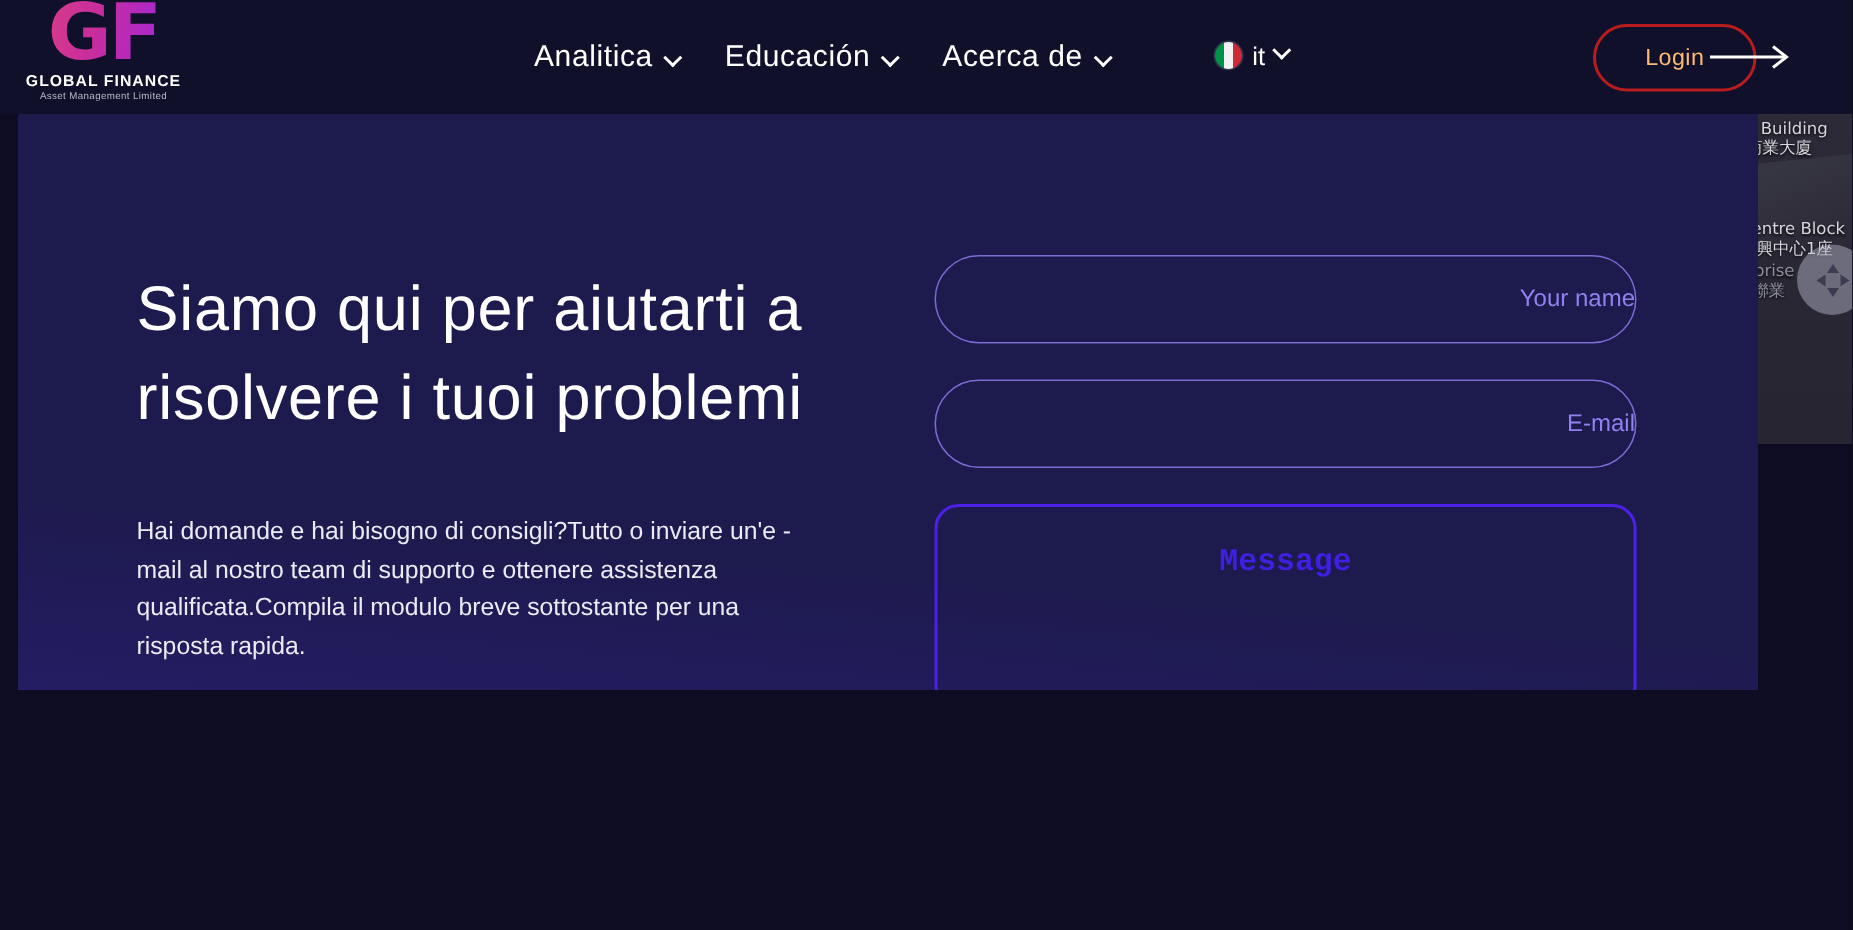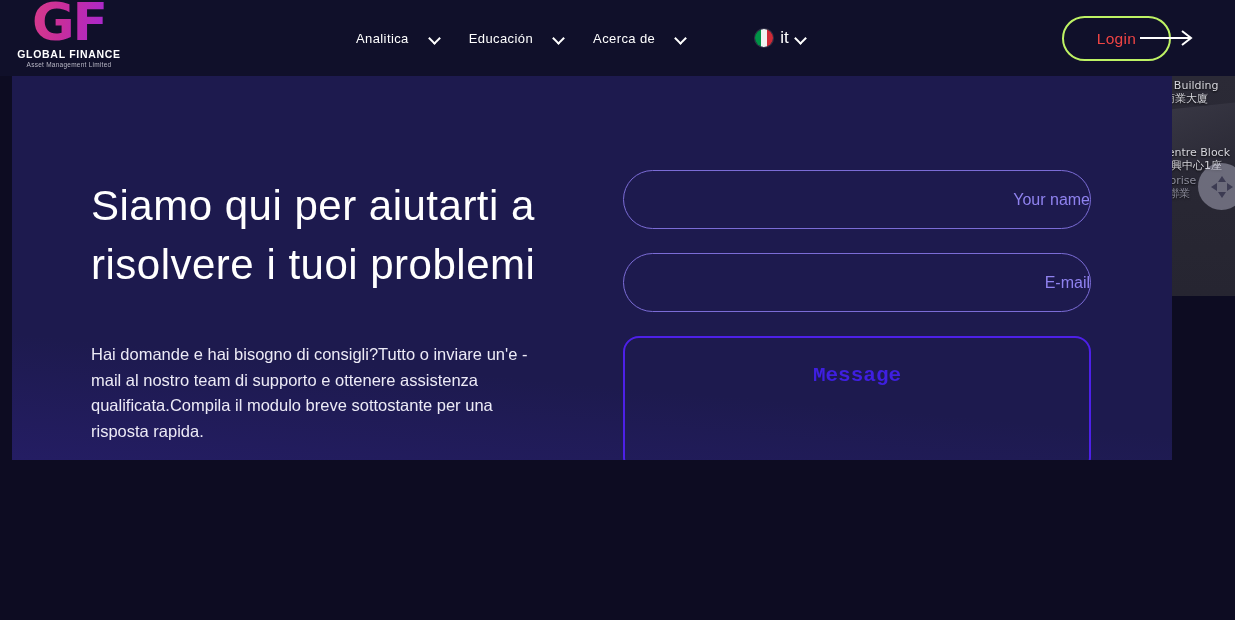--- a/index.html
+++ b/index.html
@@ -124,23 +124,23 @@
     position:absolute;
     left:356px; top:0;
     height:76px;
     display:flex;
     align-items:center;
     gap:28px;
   }
   .nav-item {
     display:flex;
     align-items:center;
-    gap:21px;
-    color:#fff;
-    font-size:13px;
+    gap:9px;
+    color:#fff;
+    font-size:20px;
     letter-spacing:.4px;
     cursor:pointer;
     font-family:"Liberation Sans", sans-serif;
   }
   .chev {
     width:11px; height:11px;
     position:relative;
     flex:0 0 auto;
   }
   .chev::before {
@@ -148,21 +148,20 @@
     position:absolute;
     left:0; top:1px;
     width:7px; height:7px;
     border-right:2px solid #fff;
     border-bottom:2px solid #fff;
     transform:rotate(45deg);
   }
 
   .lang {
     display:flex;
-    align-items:center;
     gap:7px;
     cursor:pointer;
     margin-left:4px;
     padding-left:36px;
   }
   .flag {
     width:18px; height:18px;
     border-radius:50%;
     overflow:hidden;
     display:flex;
@@ -186,23 +185,23 @@
     font-size:15.5px;
     letter-spacing:.3px;
     cursor:pointer;
     font-family:"Liberation Sans", sans-serif;
   }
   .btn-login {
     position:absolute;
     left:1062px; top:16px;
     width:109px; height:45px;
     border-radius:999px;
-    border:2px solid #bef264;
+    border:2px solid #b91c1c;
     background:transparent;
-    color:#ef4444;
+    color:#fdba74;
     font-size:15.5px;
     letter-spacing:.3px;
     cursor:pointer;
     font-family:"Liberation Sans", sans-serif;
   }
   .login-arrow {
     position:absolute;
     left:1140px; top:30px;
     width:58px; height:16px;
     pointer-events:none;

